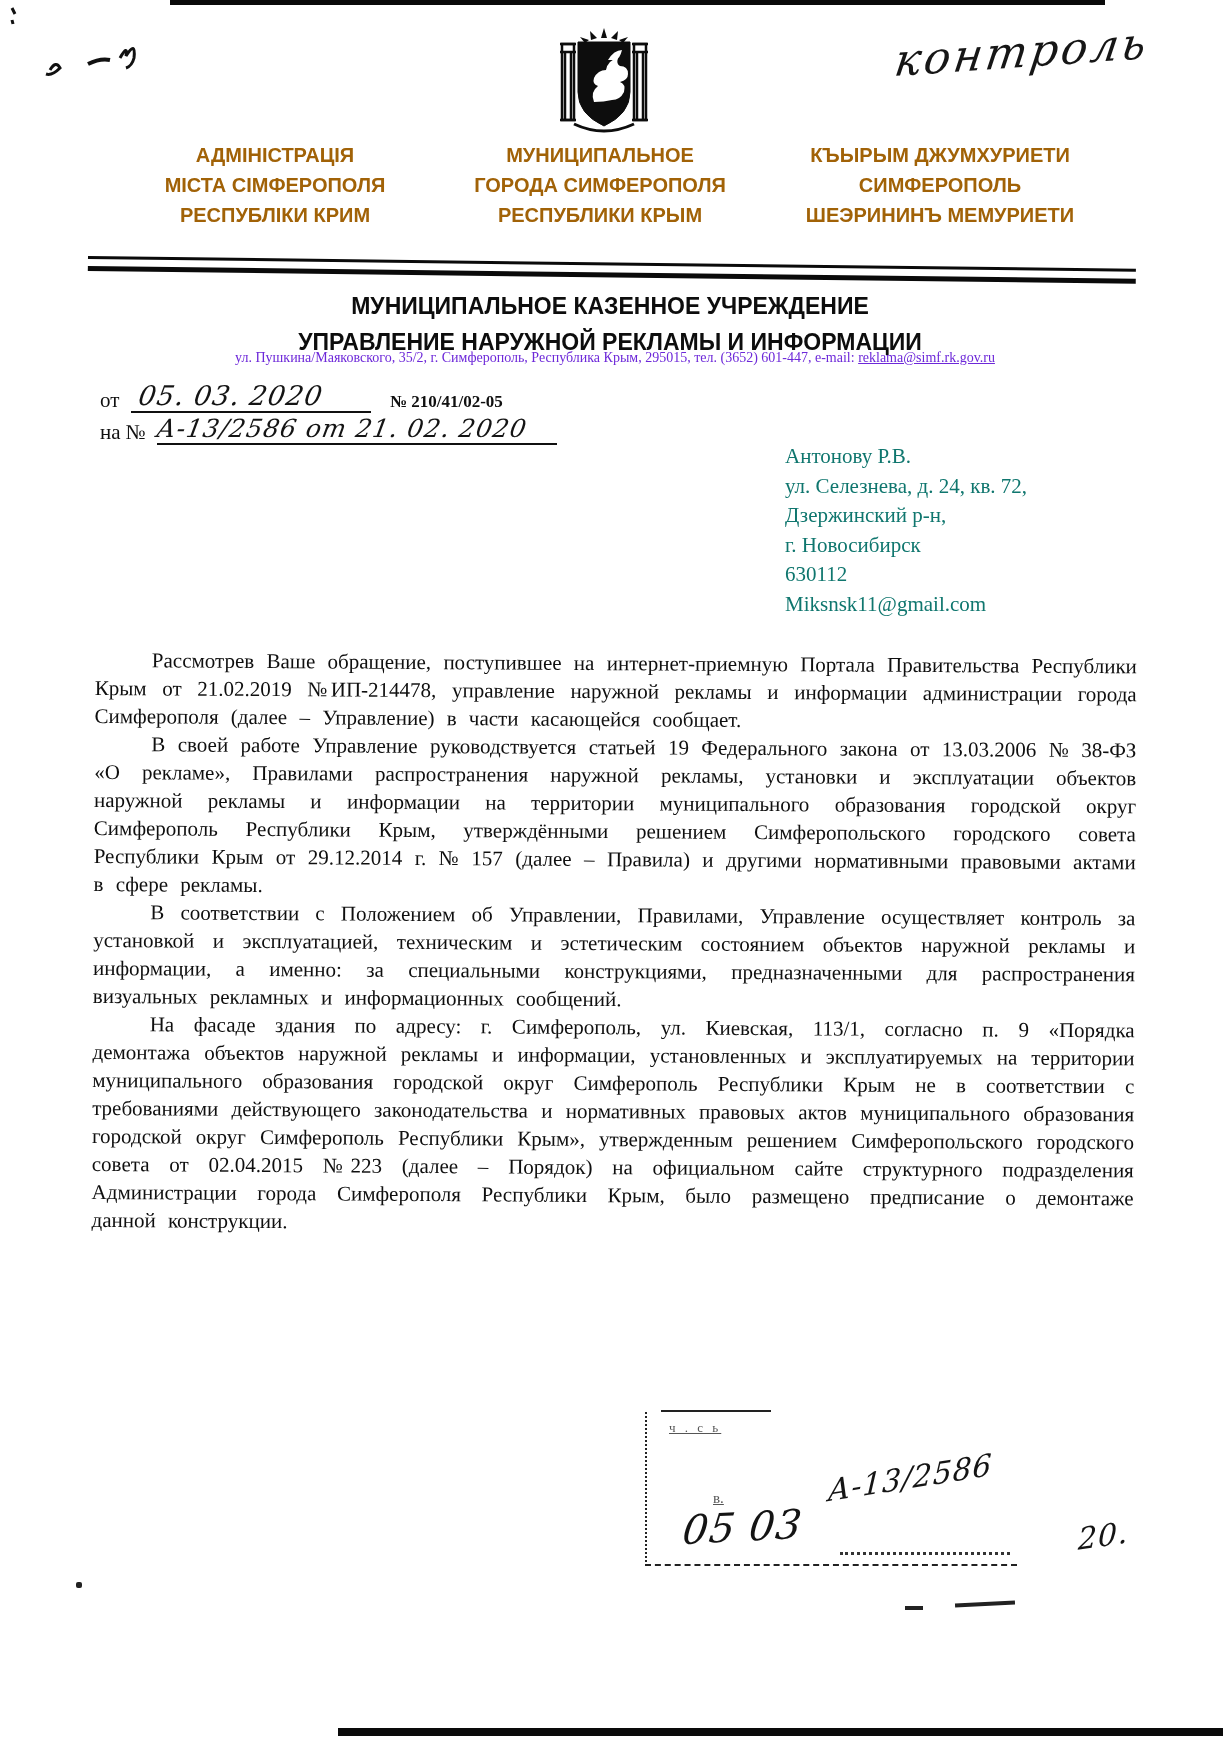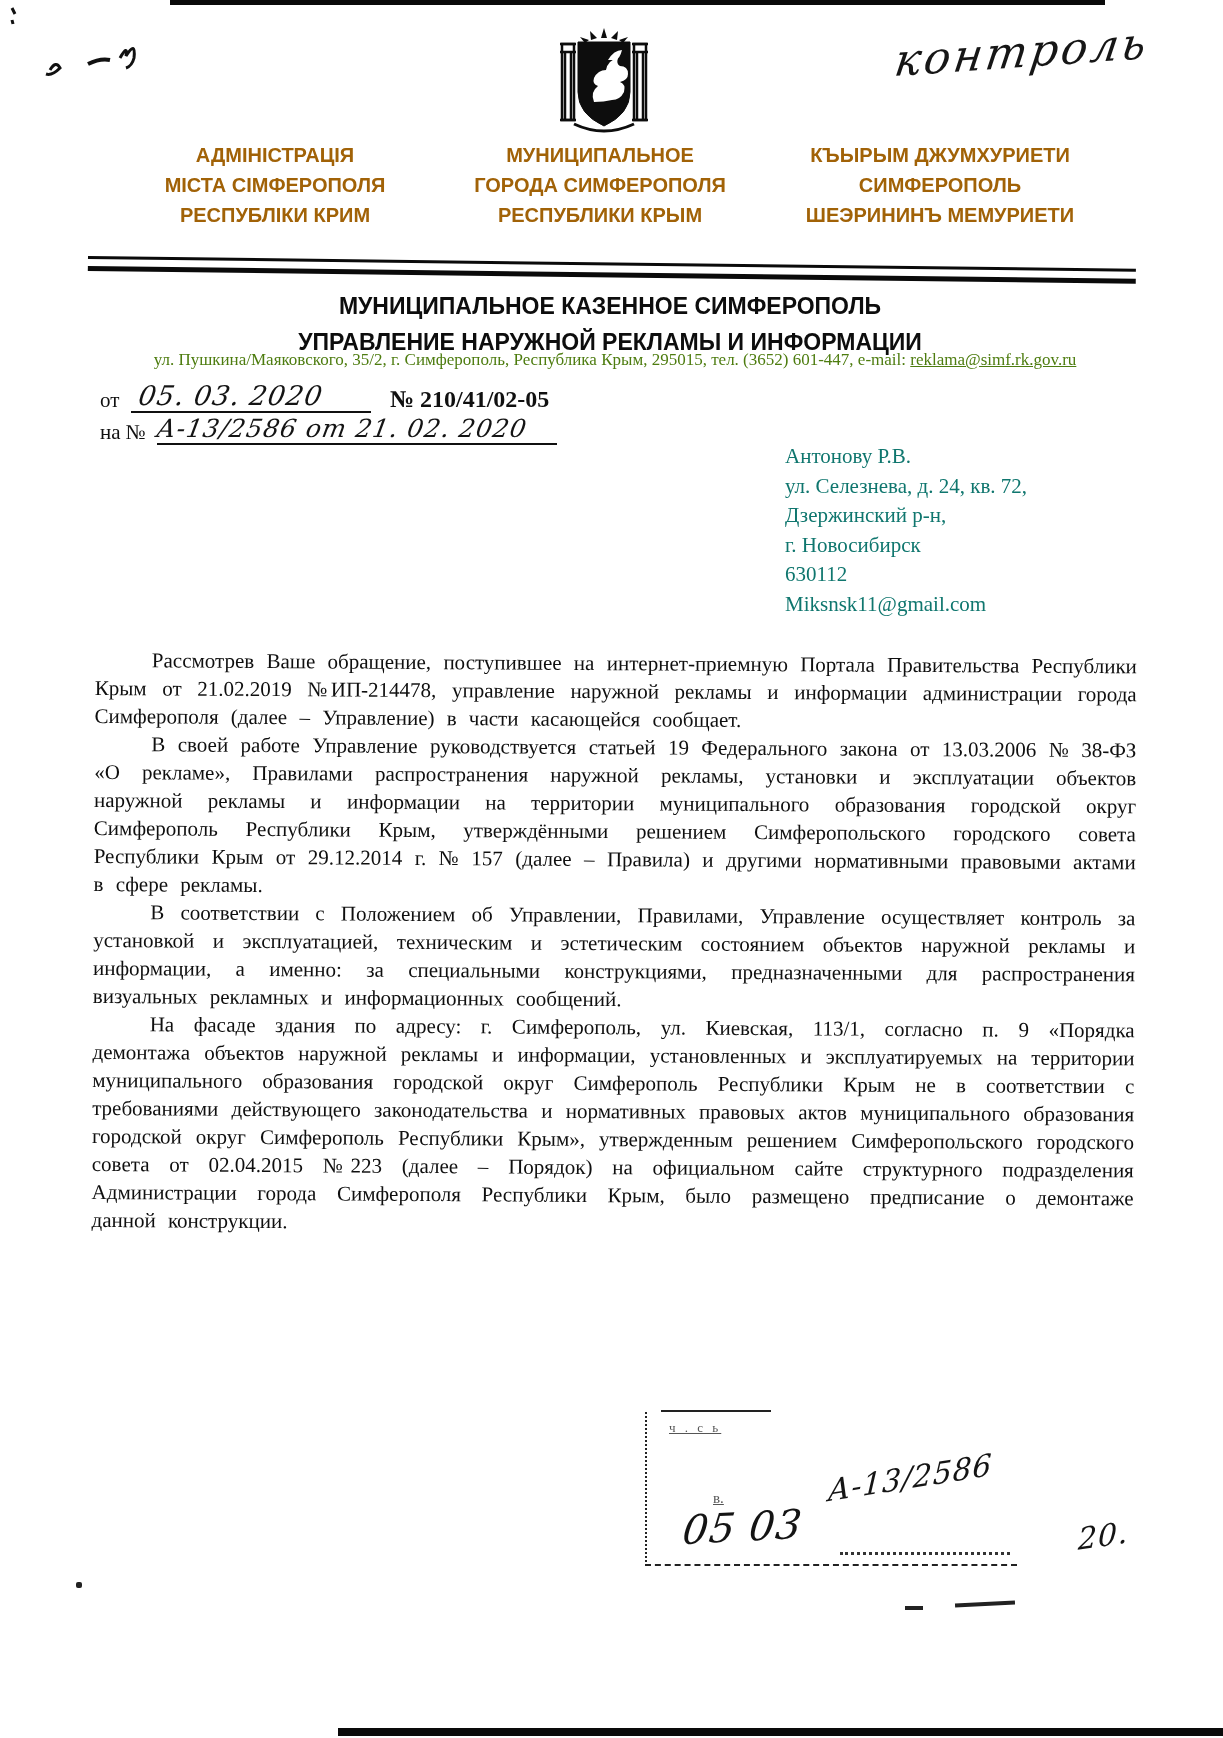--- a/index.html
+++ b/index.html
@@ -47,28 +47,28 @@
 
   .institution{
     font-family:"Liberation Sans", sans-serif;
     font-weight:bold;
     font-size:23px;
     line-height:28px;
     text-align:center;
     color:#0d0d0d;
   }
   .addr-line{
-    font-size:17px;
+    font-size:14px;
     text-align:center;
-    color:#4d7c0f;
+    color:#6d28d9;
   }
   .addr-line .email{text-decoration:underline;}
 
   .ref{font-size:21px;color:#101010;}
-  .ref-num{font-weight:bold;font-size:24px;}
+  .ref-num{font-weight:bold;font-size:17px;}
   .ref-underline{border-bottom:2px solid #101010;}
 
   .recipient{
     font-size:21px;
     line-height:29.5px;
     color:#0f766e;
   }
 
   .body-text{
     font-size:21px;
@@ -151,21 +151,21 @@
 РЕСПУБЛІКИ КРИМ</div>
 <div class="abs lh-col pre" style="left:440px;top:140px;width:320px;">МУНИЦИПАЛЬНОЕ
 ГОРОДА СИМФЕРОПОЛЯ
 РЕСПУБЛИКИ КРЫМ</div>
 <div class="abs lh-col pre" style="left:770px;top:140px;width:340px;">КЪЫРЫМ ДЖУМХУРИЕТИ
 СИМФЕРОПОЛЬ
 ШЕЭРИНИНЪ МЕМУРИЕТИ</div>
 
 <div class="abs double-rule" style="left:88px;top:256px;width:1048px;"></div>
 
-<div class="abs institution" style="left:110px;top:292px;width:1000px;">МУНИЦИПАЛЬНОЕ КАЗЕННОЕ СИМФЕРОПОЛЬ</div>
+<div class="abs institution" style="left:110px;top:292px;width:1000px;">МУНИЦИПАЛЬНОЕ КАЗЕННОЕ УЧРЕЖДЕНИЕ</div>
 <div class="abs institution" style="left:110px;top:320px;width:1000px;margin-top:8px;">УПРАВЛЕНИЕ НАРУЖНОЙ РЕКЛАМЫ И ИНФОРМАЦИИ</div>
 
 <div class="abs addr-line" style="left:95px;top:350px;width:1040px;">
   <span>ул. Пушкина/Маяковского, 35/2, г. Симферополь, Республика Крым, 295015, тел. (3652) 601-447, e-mail: </span><span class="email">reklama@simf.rk.gov.ru</span>
 </div>
 
 <div class="abs ref" style="left:100px;top:380px;width:560px;">
   <span>от</span>
   <span class="ref-underline" style="display:inline-block;width:240px;margin-left:6px;vertical-align:bottom;">
     <span class="hw" style="font-size:27px;margin-left:8px;">05. 03. 2020</span>

